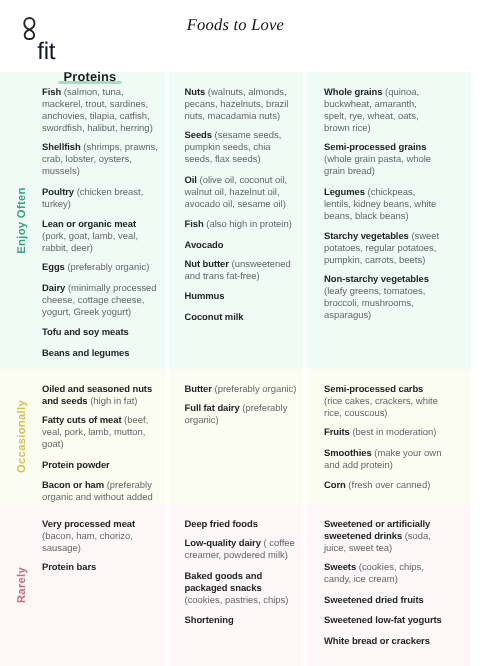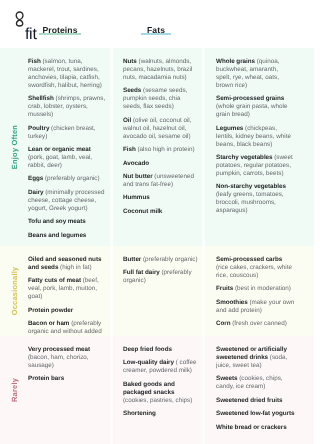--- a/index.html
+++ b/index.html
@@ -14,21 +14,21 @@
   .page { position: relative; width: 314px; height: 444px; overflow: hidden; background:#fff; }
 
   
   .logo { position: absolute; left: 15.4px; top: 10.5px; display: flex; align-items: flex-start; }
   .logo svg { display: block; }
   .logo-text { font-size: 16px; color: #0f172a; letter-spacing: -0.2px; line-height: 16px; margin-left: 0.3px; margin-top: 16px; text-align: center; }
   .title { position: absolute; left: 0; right: 0; top: 11px; text-align: center; font-size: 11px; color: #151515;
            font-family: "Liberation Serif", serif; font-style: italic; letter-spacing: 0.15px; line-height: 13px; }
 
   
-  .headrow { position: absolute; left: 0px; top: 20px; width: 314px; height: 13px; }
+  .headrow { position: absolute; left: 0px; top: 41px; width: 314px; height: 13px; }
   .colhead { position: absolute; top:0; text-align: center; height:13px; }
   .colhead .lbl { position: relative; display:inline-block; font-size: 8.6px; font-weight: 700; color: #1b1e20; letter-spacing: 0.1px; z-index:2; line-height:11px;}
   .colhead .und { position: absolute; left: 50%; transform: translateX(-50%); top: 13px; height: 2.4px; z-index:1; }
 
   
   .band { position: absolute; left: 0; width: 314px; overflow: hidden; }
   .bandlabel { position: absolute; left: 0; width: 20px; top: 0; bottom: 0; }
   .bandlabel span {
      position: absolute; left: 14.4px; top: 50%;
      transform: translate(-50%,-50%) rotate(-90deg);
@@ -47,23 +47,23 @@
 </head>
 <body>
 
 <div class="page">
   <div class="logo">
       <svg width="9.2" height="16" viewBox="0 0 23 40">
   <path d="M11.5 22 C6 19.5 3 16 3 11.5 C3 6 6.8 2.5 11.5 2.5 C16.2 2.5 20 6 20 11.5 C20 16 17 19.5 11.5 22 C6 24.5 3.6 27.6 3.6 31.2 C3.6 35 7 37.5 11.5 37.5 C16 37.5 19.4 35 19.4 31.2 C19.4 27.6 17 24.5 11.5 22 Z" fill="none" stroke="#262626" stroke-width="3.2" stroke-linecap="round"></path>
 </svg>
       <span class="logo-text">fit</span>
     </div>
+  <div class="title">Foods to Love</div>
   <div class="headrow">
     <div class="colhead" style="left:20px;width:80px"><span class="lbl">Proteins</span><span class="und" style="background:#a9dac6;width:42px"></span></div>
-    <div class="colhead" style="left:116px;width:80px"><span class="lbl">Fats</span><span class="und" style="background:#a5d7e3;width:30px"></span></div>
   </div>
   <div class="band" style="top:48px;height:198px;background:#f1fbf6">
     <div class="bandlabel">
         <span style="color:#34a385">Enjoy Often</span>
       </div>
     <div class="cols">
       <div class="divider" style="left:90px"></div>
       <div class="divider" style="left:182px"></div>
       <div class="col c0">
         <div class="item"><b>Fish</b><span> (salmon, tuna, mackerel, trout, sardines, anchovies, tilapia, catfish, swordfish, halibut, herring)</span></div>

